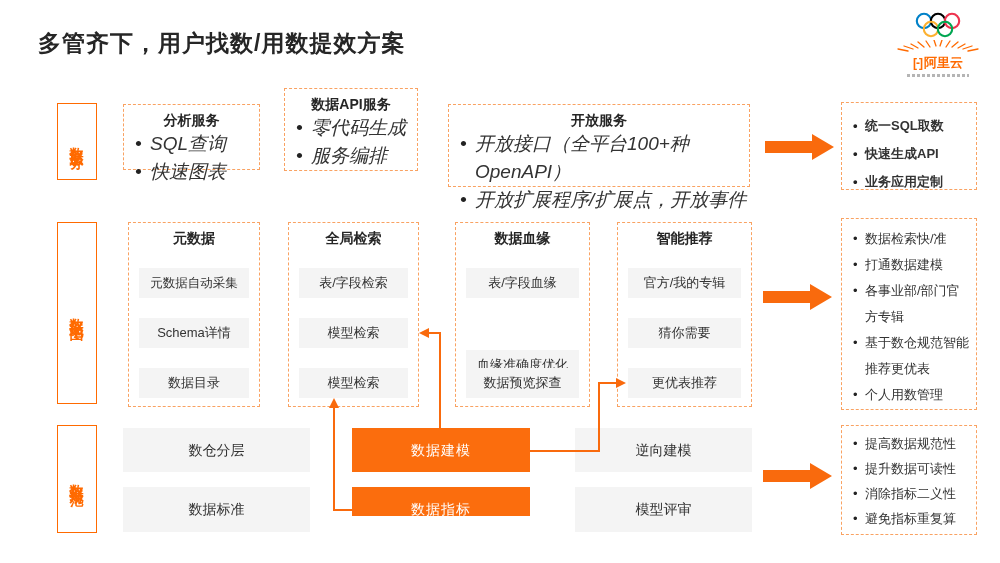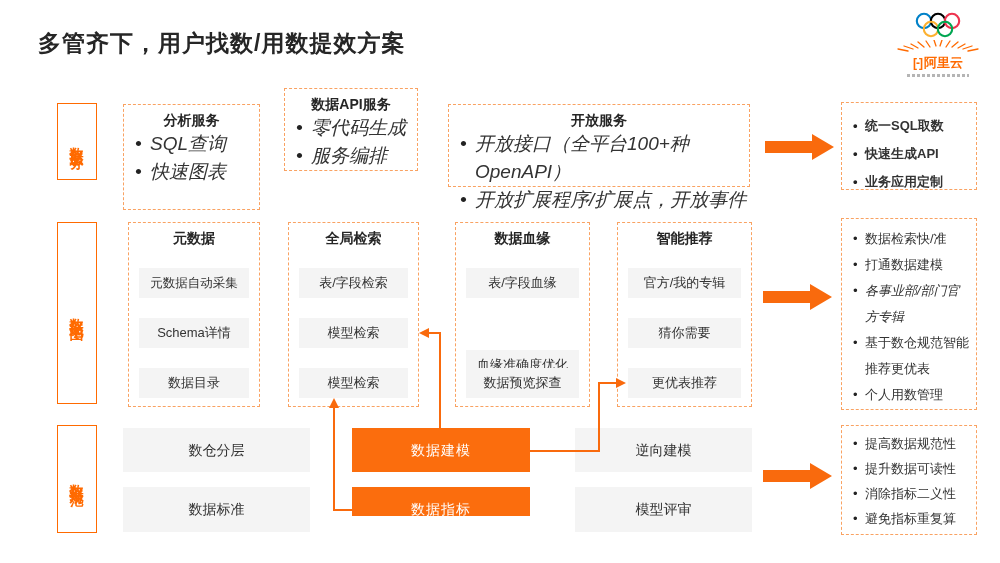--- a/index.html
+++ b/index.html
@@ -85,21 +85,21 @@
     </svg>
     <div class="brandline">
       <span class="logo-mark">[-]</span>
       <span class="logo-name">阿里云</span>
     </div>
     <div class="tagline"></div>
   </div>
 
   <div class="vlabel" style="top:103px;height:77px;">数据服务</div>
 
-  <div class="dbox" style="left:123px;top:104px;width:137px;height:106px;">
+  <div class="dbox" style="left:123px;top:104px;width:137px;height:66px;">
     <div class="dbox-header">分析服务</div>
     <ul class="blt">
       <li>SQL查询</li>
       <li>快速图表</li>
     </ul>
   </div>
 
   <div class="dbox" style="left:284px;top:88px;width:134px;height:83px;">
     <div class="dbox-header">数据API服务</div>
     <ul class="blt">
@@ -151,21 +151,21 @@
     <div class="dbox-header">智能推荐</div>
     <div class="gitem" style="top:45px;">官方/我的专辑</div>
     <div class="gitem" style="top:95px;">猜你需要</div>
     <div class="gitem" style="top:145px;">更优表推荐</div>
   </div>
 
   <div class="obox" style="top:218px;height:192px;">
     <ul style="padding-top:7px;">
       <li style="line-height:26px;">数据检索快/准</li>
       <li style="line-height:26px;">打通数据建模</li>
-      <li style="line-height:26px;font-style:italic;">各事业部/部门官方专辑</li>
+      <li style="line-height:26px;">各事业部/部门官方专辑</li>
       <li style="line-height:26px;">基于数仓规范智能推荐更优表</li>
       <li style="line-height:26px;">个人用数管理</li>
     </ul>
   </div>
 
   <div class="vlabel" style="top:425px;height:108px;">数据规范</div>
 
   <div class="cell" style="left:123px;top:428px;width:187px;height:44px;line-height:44px;">数仓分层</div>
   <div class="cell" style="left:123px;top:487px;width:187px;height:45px;line-height:45px;text-align:center;">数据标准</div>
 

